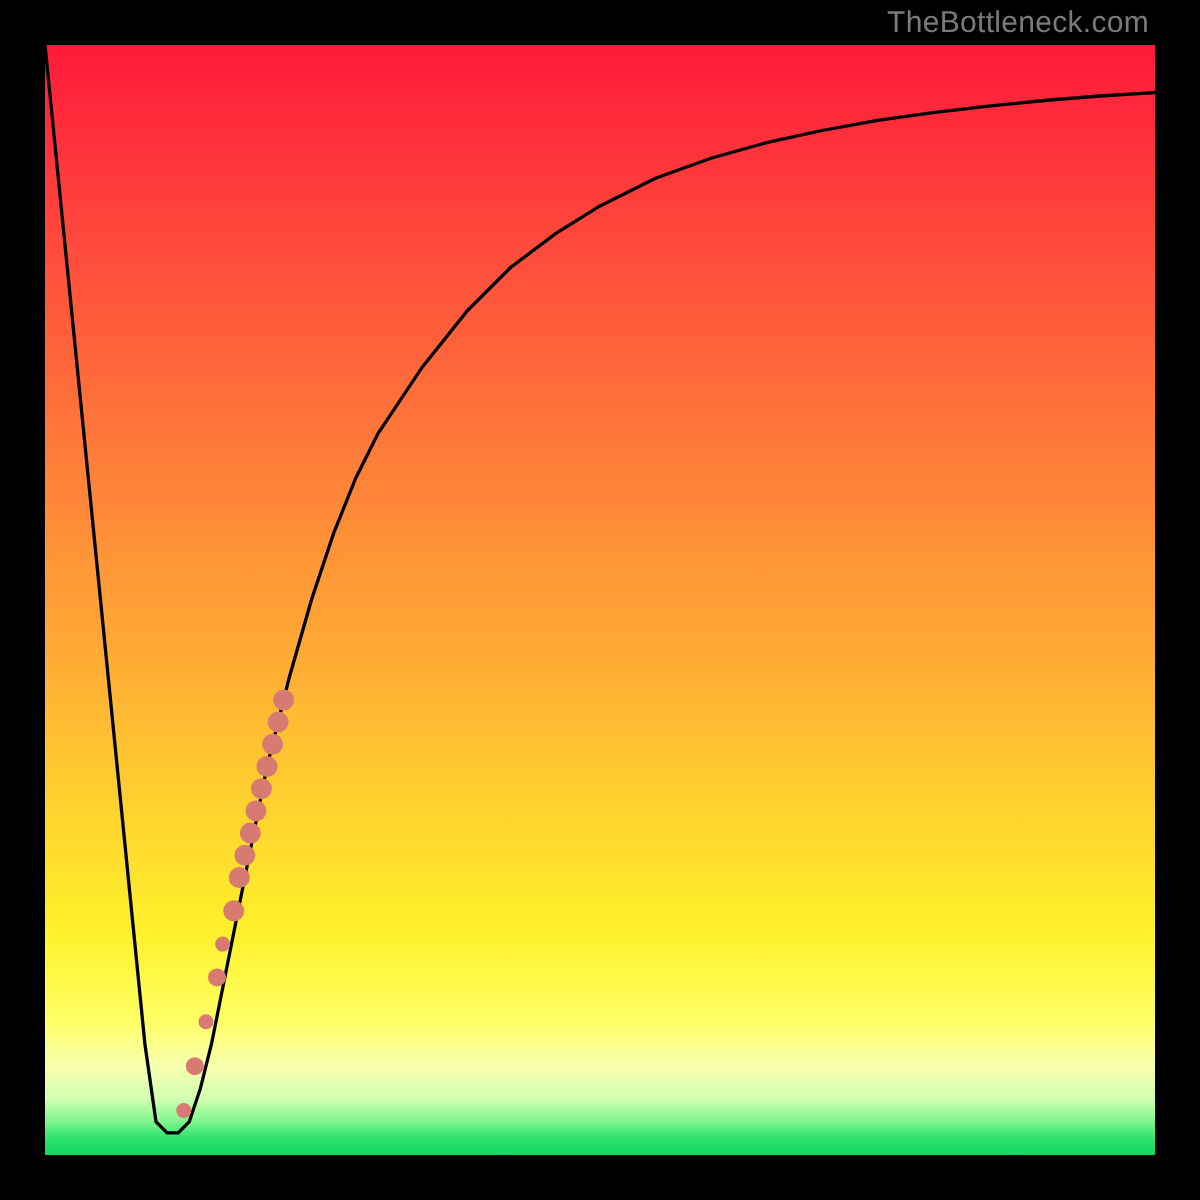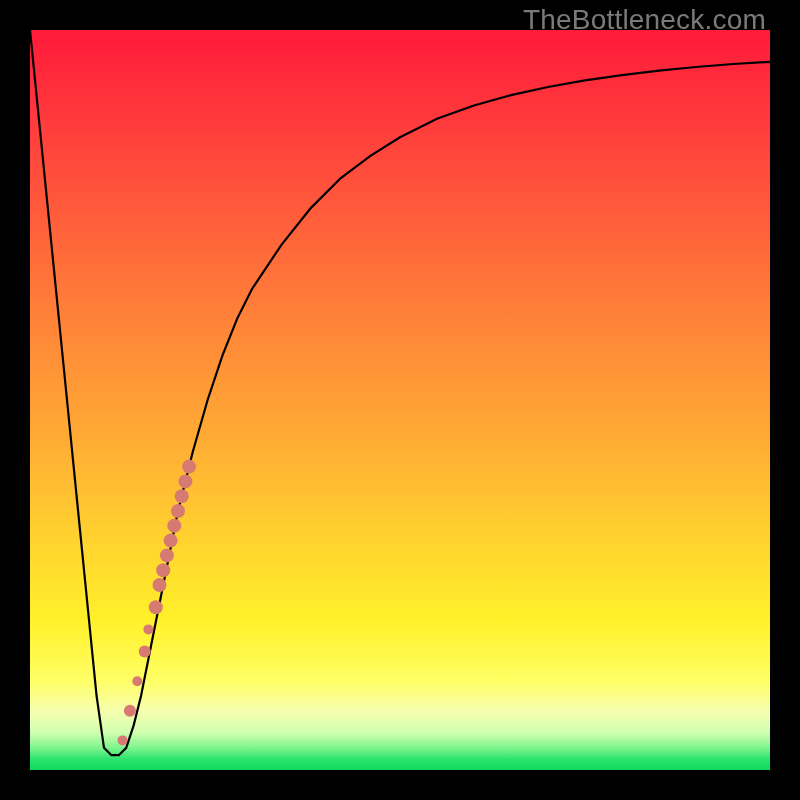--- a/index.html
+++ b/index.html
@@ -40,21 +40,21 @@
       #7ef58c 97%,
       #2de36e 98.5%,
       #0fd85f 100%
     );
   }
   .watermark {
     position: absolute;
     top: 4px;
     right: 34px;
     color: #7a7a7a;
-    font-size: 28px;
+    font-size: 20px;
     font-weight: 500;
     letter-spacing: 0.2px;
     user-select: none;
   }
   svg.curve {
     position: absolute;
     left: 0;
     top: 0;
     width: 740px;
     height: 740px;

